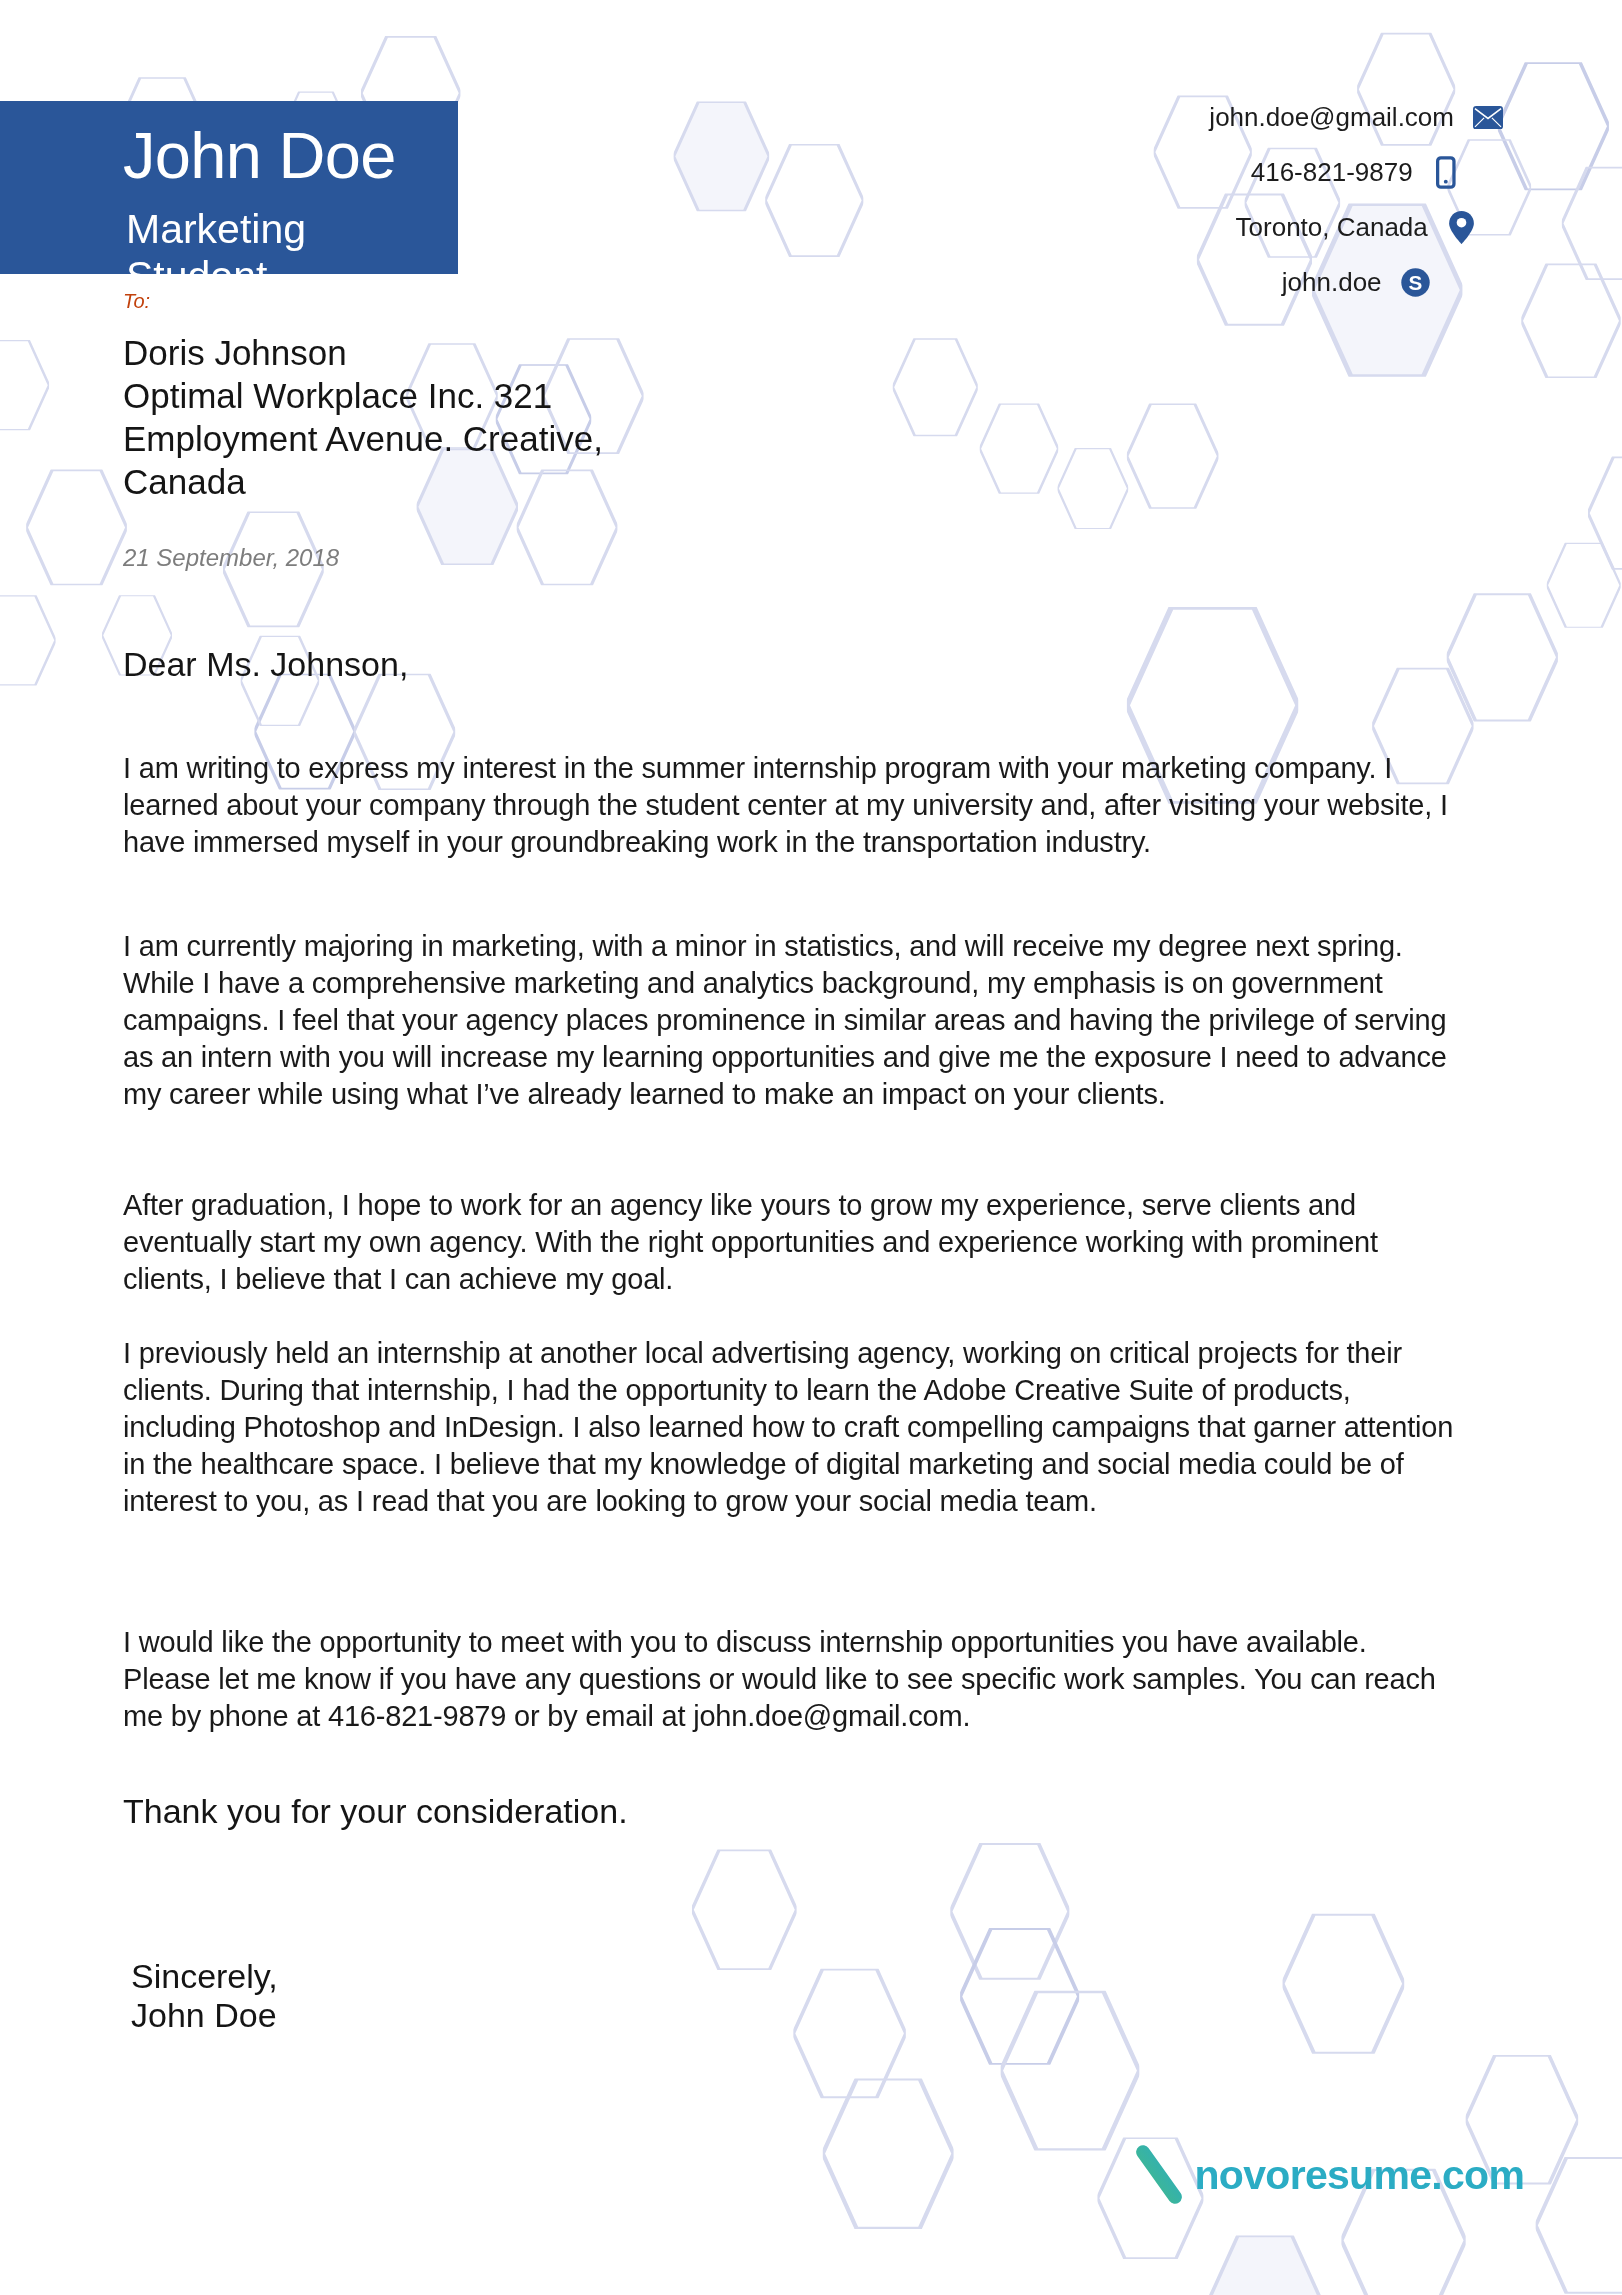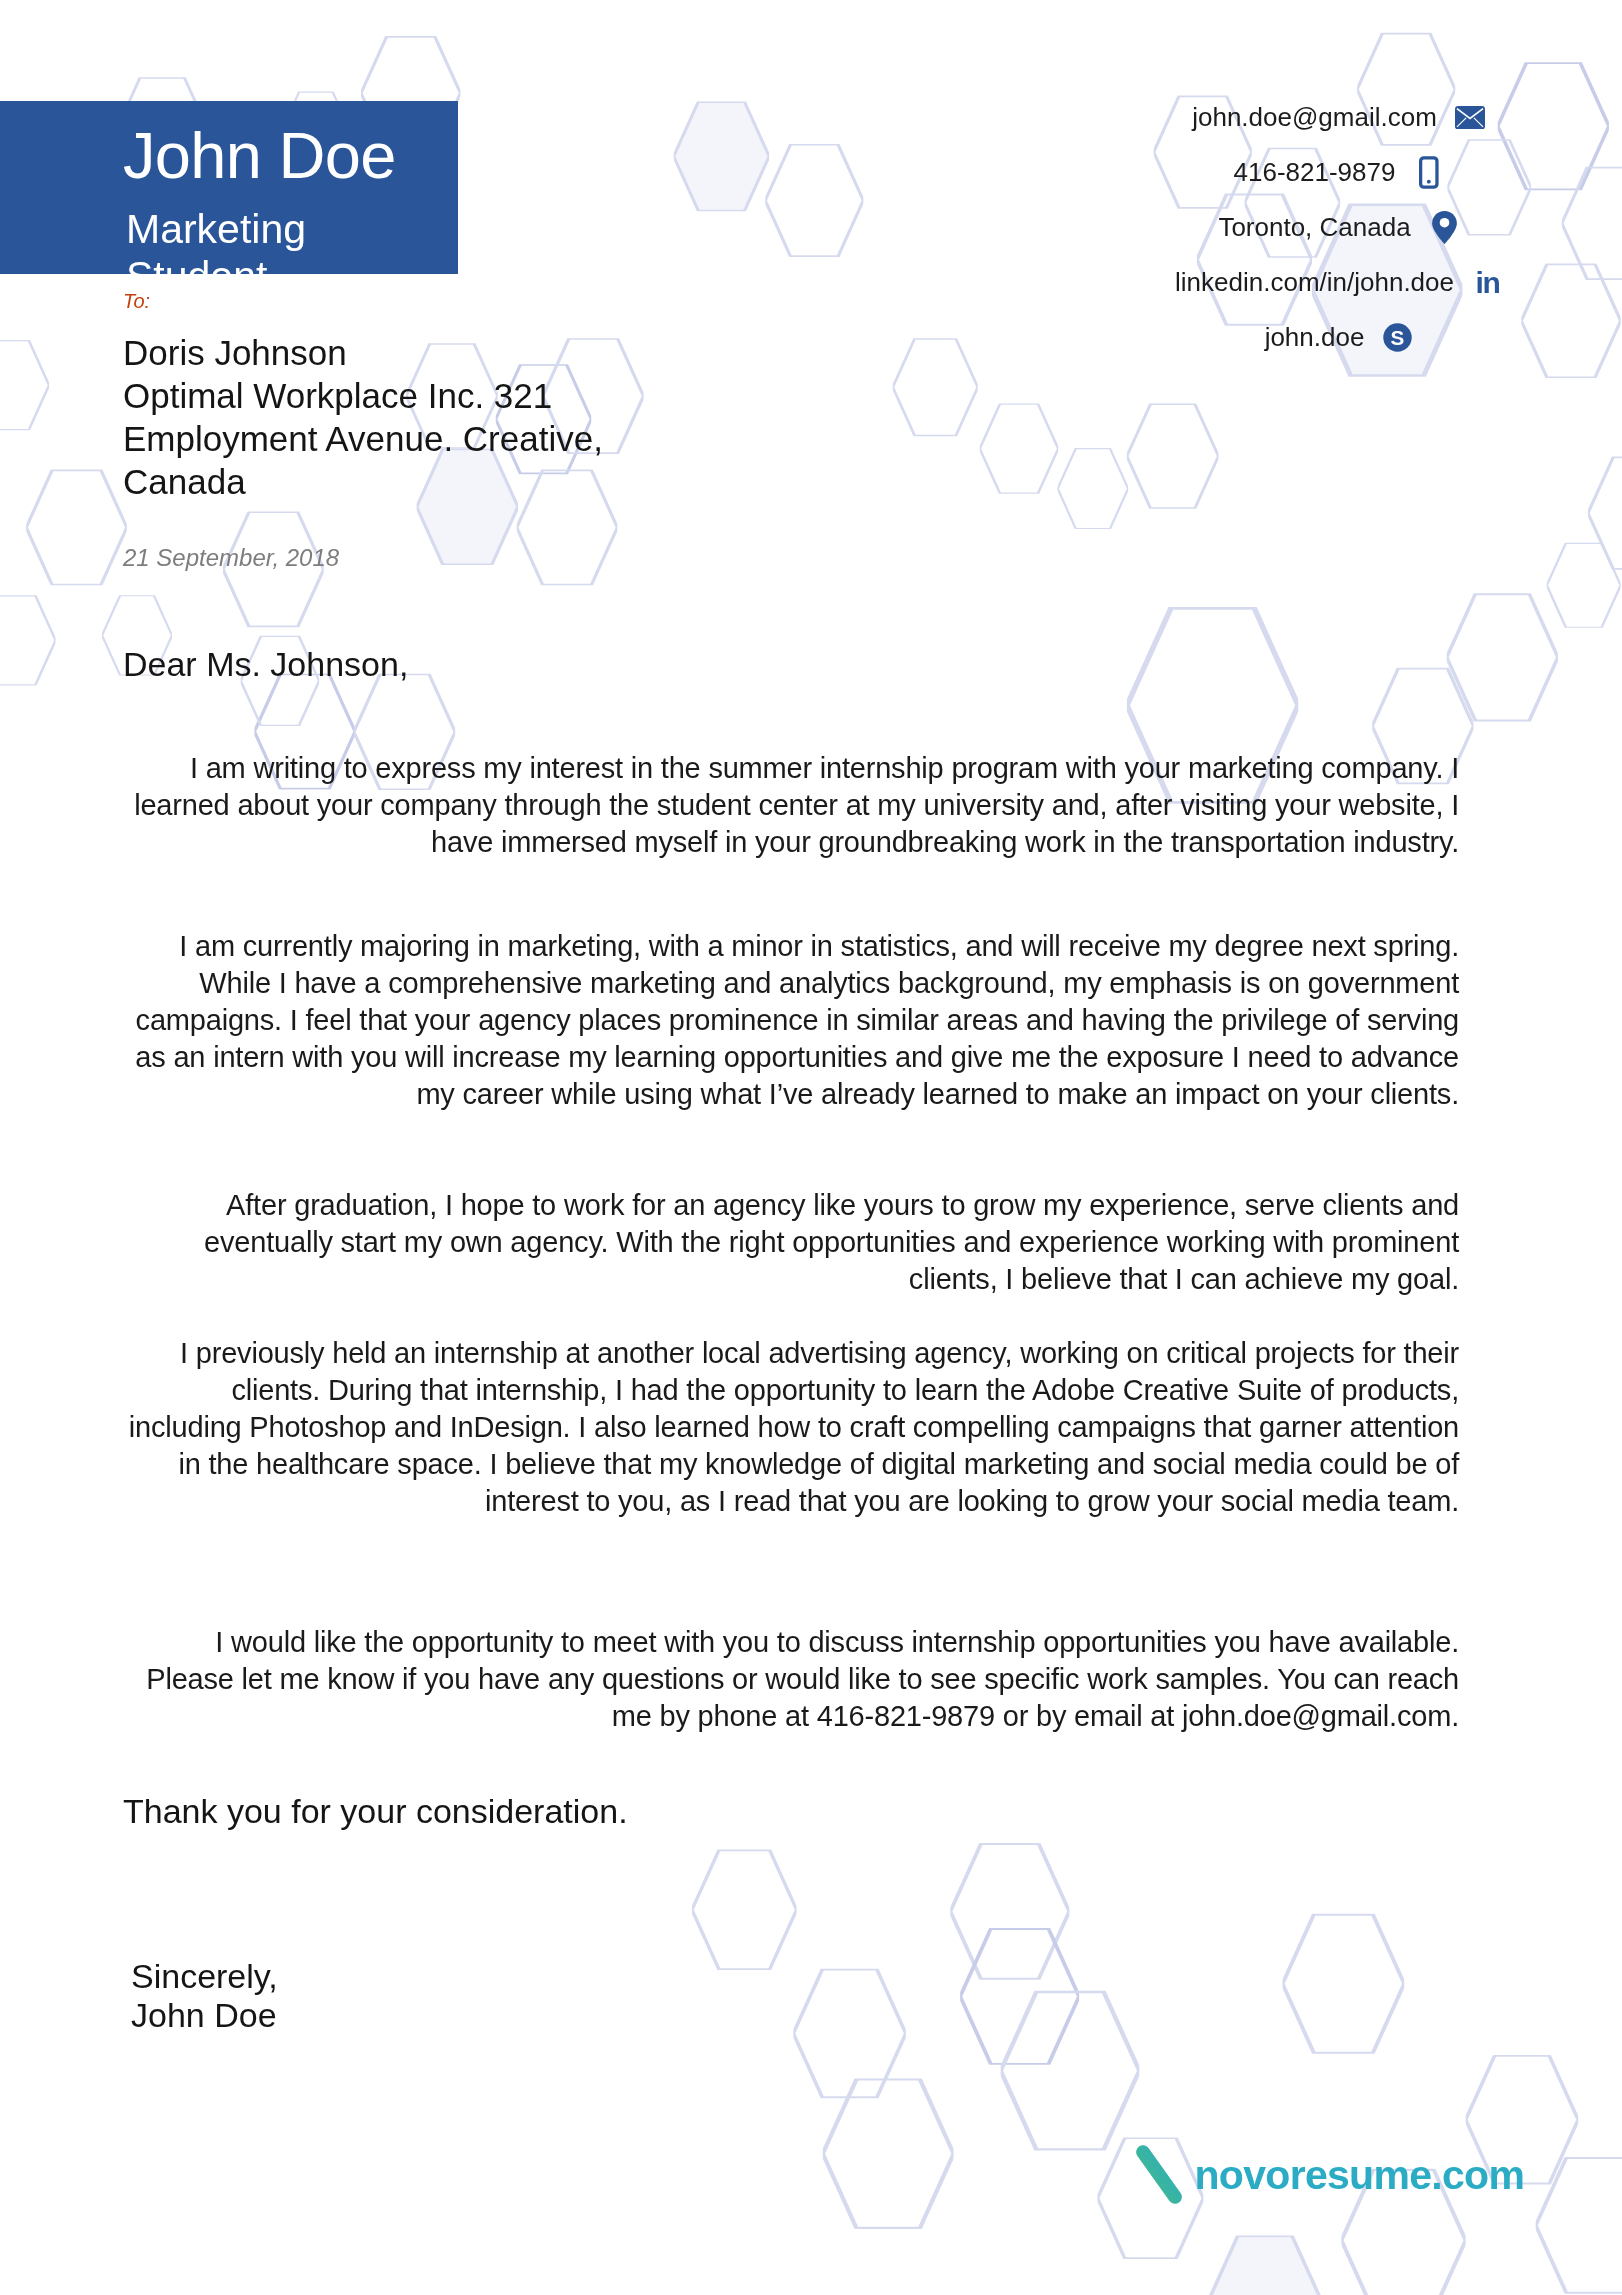--- a/index.html
+++ b/index.html
@@ -25,21 +25,21 @@
   .cicon{width:33px;height:33px;display:flex;align-items:center;justify-content:center;flex:0 0 33px;}
   .linkedin-glyph{font-size:30px;font-weight:bold;color:#2a5699;letter-spacing:-1.3px;line-height:1;}
 
   
   .to-label{position:absolute;left:123px;top:290px;font-size:20px;font-style:italic;color:#c2410c;}
   .recipient{position:absolute;left:123px;top:331px;font-size:35px;line-height:43px;color:#151515;}
   .date{position:absolute;left:123px;top:544px;font-size:24px;font-style:italic;color:#7d7d7d;text-align:center;}
 
   
   .salutation{position:absolute;left:123px;top:645px;font-size:34px;color:#151515;}
-  .para{position:absolute;left:123px;width:1336px;font-size:29px;line-height:37px;color:#1a1a1a;letter-spacing:-0.2px;text-align:right;}
+  .para{position:absolute;left:123px;width:1336px;font-size:29px;line-height:37px;color:#1a1a1a;letter-spacing:-0.2px;}
   .p1{top:750px;} .p2{top:928px;} .p3{top:1187px;} .p4{top:1335px;} .p5{top:1624px;}
   .thanks{position:absolute;left:123px;top:1792px;font-size:34px;color:#151515;}
   .closing{position:absolute;left:131px;top:1957px;font-size:34px;line-height:39px;color:#151515;}
 
   
   .brand{position:absolute;left:1134px;top:2144px;display:flex;align-items:center;gap:10.5px;}
   .brand-text{font-size:41px;font-weight:bold;color:#2bacc4;letter-spacing:-0.7px;}
 </style>
 </head>
 <body>
@@ -135,26 +135,20 @@
     <div class="contact-row">
       <span class="contact-value">Toronto, Canada</span>
       <span class="cicon">
         <svg width="25" height="33" viewBox="0 0 36 48">
           <path d="M18 0 C8 0 0 8 0 18 C0 29 18 48 18 48 C18 48 36 29 36 18 C36 8 28 0 18 0 Z" fill="#2a5699"></path>
           <circle cx="18" cy="17" r="7" fill="#ffffff"></circle>
         </svg>
       </span>
     </div>
 
-    <div class="contact-row">
-      <span class="contact-value">linkedin.com/in/john.doe</span>
-      <span class="cicon">
-          <span class="linkedin-glyph">in</span>
-        </span>
-    </div>
 
     <div class="contact-row">
       <span class="contact-value">john.doe</span>
       <span class="cicon">
         <svg width="31" height="31" viewBox="0 0 48 48">
           <circle cx="24" cy="24" r="22" fill="#2a5699"></circle>
           <text x="24" y="35" text-anchor="middle" font-family="Liberation Sans, sans-serif" font-size="32" font-weight="bold" fill="#ffffff">S</text>
         </svg>
       </span>
     </div>

